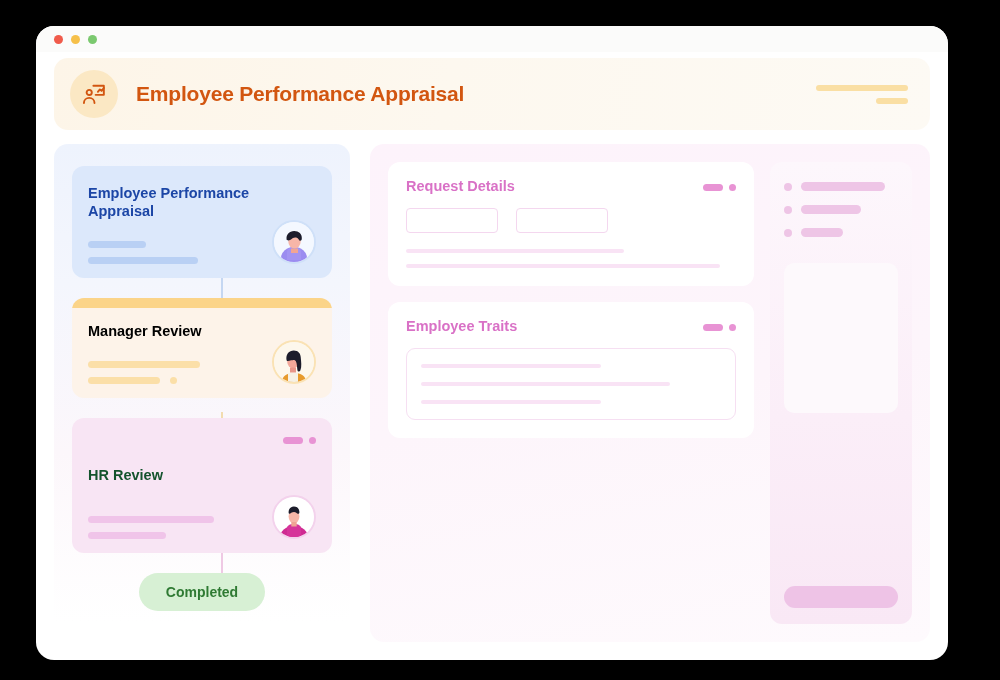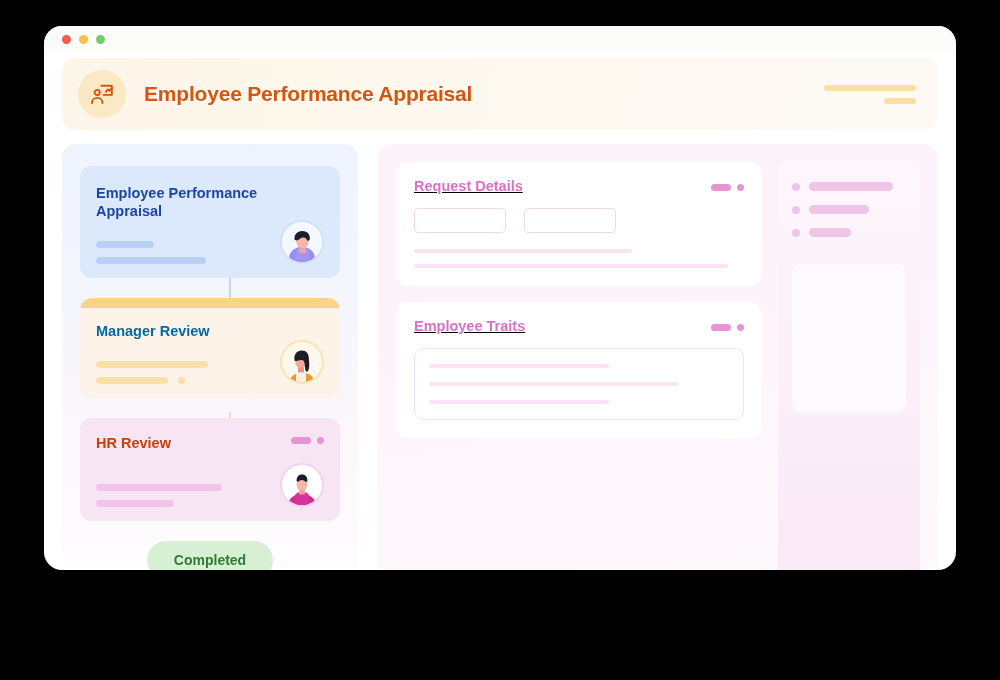--- a/index.html
+++ b/index.html
@@ -6,22 +6,22 @@
   html, body {
     width: 1000px; height: 680px;
     background: #000000;
     font-family: "Liberation Sans", sans-serif;
     overflow: hidden;
   }
 
   
   .window {
     position: absolute;
-    left: 44px; top: 26px;
-    width: 912px; height: 544px;
+    left: 36px; top: 26px;
+    width: 912px; height: 634px;
     background: #ffffff;
     border-radius: 18px;
     overflow: hidden;
     box-shadow: 0 10px 40px rgba(0,0,0,.18);
   }
   .titlebar {
     height: 26px;
     background: #fbfbfa;
     display: flex;
     align-items: center;
@@ -117,22 +117,22 @@
   }
   .wf-card.blue  { background: #dce8fb; padding: 18px 16px 14px 16px; }
   .wf-card.amber { background: #fdf3e9; padding: 0; }
   .wf-card.pink  { background: #f8e5f4; padding: 16px 16px 14px 16px; }
 
   .amber-topbar { height: 10px; background: #fbd489; }
   .amber-inner  { padding: 14px 16px 14px 16px; }
 
   .wf-title { font-size: 14.5px; font-weight: bold; line-height: 1.25; }
   .wf-title.blue  { color: #1c46a6; }
-  .wf-title.amber { color: #0369a1; }
-  .wf-title.pink  { color: #c2410c; }
+  .wf-title.amber { color: #000000; }
+  .wf-title.pink  { color: #14532d; margin-top: 32px; }
 
   .wf-rowtop { display: flex; align-items: flex-start; justify-content: space-between; }
   .pill-pair { display: flex; align-items: center; gap: 6px; padding-top: 3px; }
   .pill-long { width: 20px; height: 7px; border-radius: 4px; }
   .pill-dot  { width: 7px;  height: 7px; border-radius: 50%; }
   .pill-pink .pill-long, .pill-pink .pill-dot { background: #e893d4; }
 
   .wf-lines { margin-top: 14px; display: flex; flex-direction: column; gap: 9px; }
   .ln { height: 7px; border-radius: 4px; }
   .ln.blue  { background: #b9d0f4; }
@@ -182,21 +182,21 @@
     gap: 16px;
     overflow: hidden;
   }
   .form-col { flex: 1; display: flex; flex-direction: column; gap: 16px; }
 
   .form-card {
     background: #ffffff;
     border-radius: 12px;
     padding: 16px 18px 18px 18px;
   }
-  .fc-head { display: flex; justify-content: space-between; text-decoration: underline; }
+  .fc-head { display: flex; justify-content: space-between; }
   .fc-title { font-size: 14.5px; font-weight: bold; color: #d971c6; }
 
   .field-row { display: flex; gap: 18px; margin-top: 14px; }
   .field-box {
     width: 92px; height: 25px;
     border: 1px solid #f4d7ef;
     border-radius: 4px;
     background: #fff;
   }
   .fc-lines { margin-top: 16px; display: flex; flex-direction: column; gap: 11px; }

